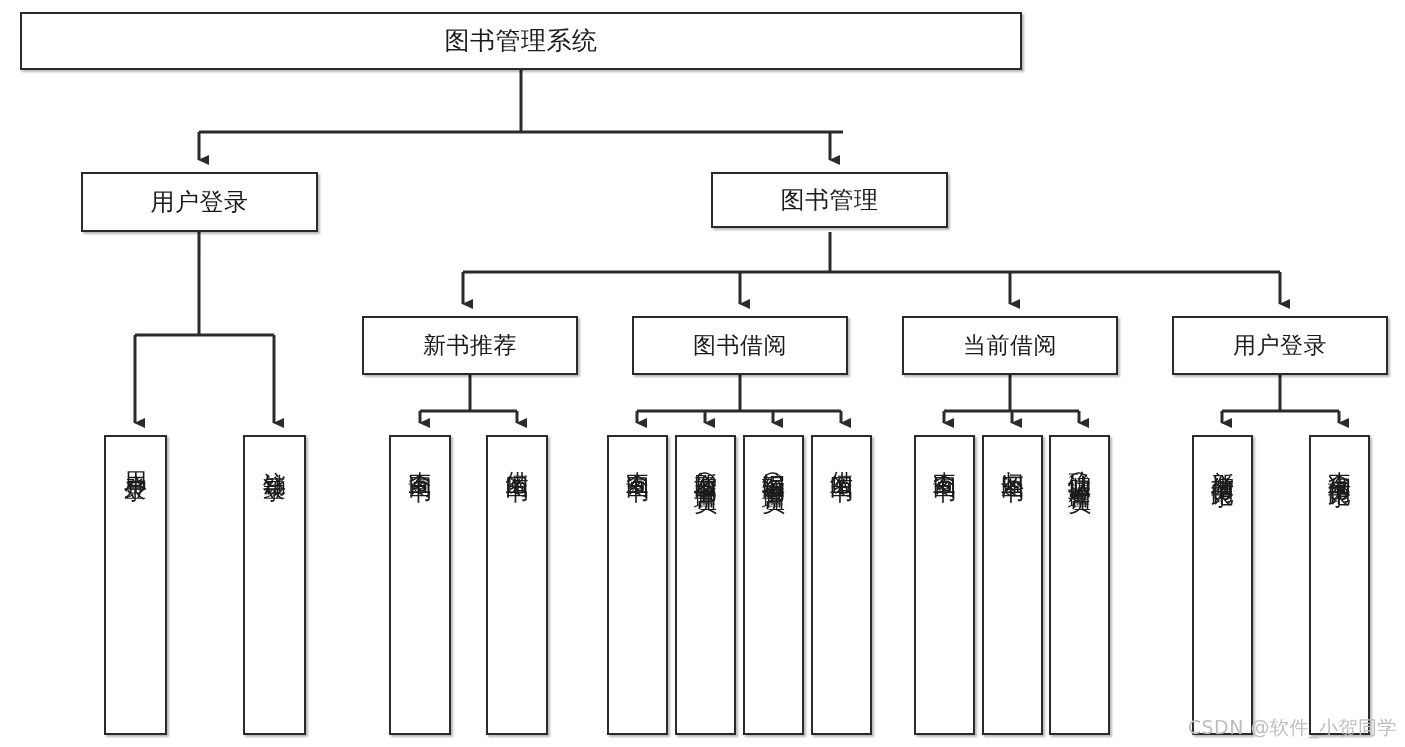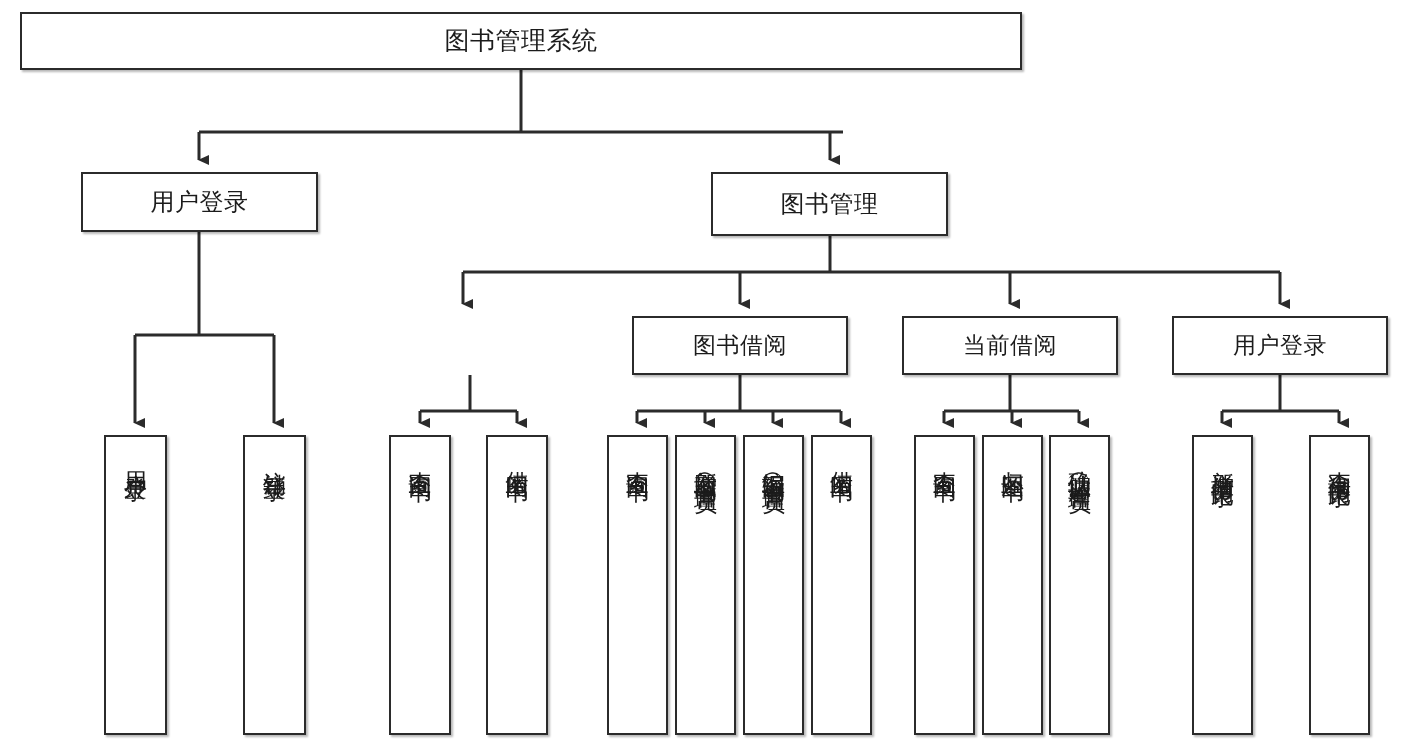--- a/index.html
+++ b/index.html
@@ -125,24 +125,27 @@
     </g>
   </svg>
 
   <div class="node root" style="left:20px;top:12px;width:1002px;height:58px;">
     <span class="lbl">图书管理系统</span>
   </div>
 
   <div class="node lvl2" style="left:81px;top:172px;width:237px;height:60px;">
     <span class="lbl">用户登录</span>
   </div>
-  <div class="node lvl2" style="left:711px;top:172px;width:237px;height:64px;">
+  <div class="node lvl2" style="left:711px;top:172px;width:237px;height:56px;">
     <span class="lbl">图书管理</span>
   </div>
 
+  <div class="node lvl3" style="left:362px;top:316px;width:216px;height:59px;">
+    <span class="lbl">新书推荐</span>
+  </div>
   <div class="node lvl3" style="left:902px;top:316px;width:216px;height:59px;">
     <span class="lbl">当前借阅</span>
   </div>
   <div class="node lvl3" style="left:632px;top:316px;width:216px;height:59px;">
     <span class="lbl">图书借阅</span>
   </div>
   <div class="node lvl3" style="left:1172px;top:316px;width:216px;height:59px;">
     <span class="lbl">用户登录</span>
   </div>
 
@@ -183,14 +186,15 @@
     <span class="lbl">确认归还（管理员）</span>
   </div>
 
   <div class="node leaf" style="left:1192px;top:435px;width:61px;height:300px;">
     <span class="lbl">新增借阅记录</span>
   </div>
   <div class="node leaf" style="left:1309px;top:435px;width:61px;height:300px;">
     <span class="lbl">查询借阅记录</span>
   </div>
 
+  <div class="watermark">CSDN @软件_小贺同学</div>
 
 </div>
 
 </body></html>

